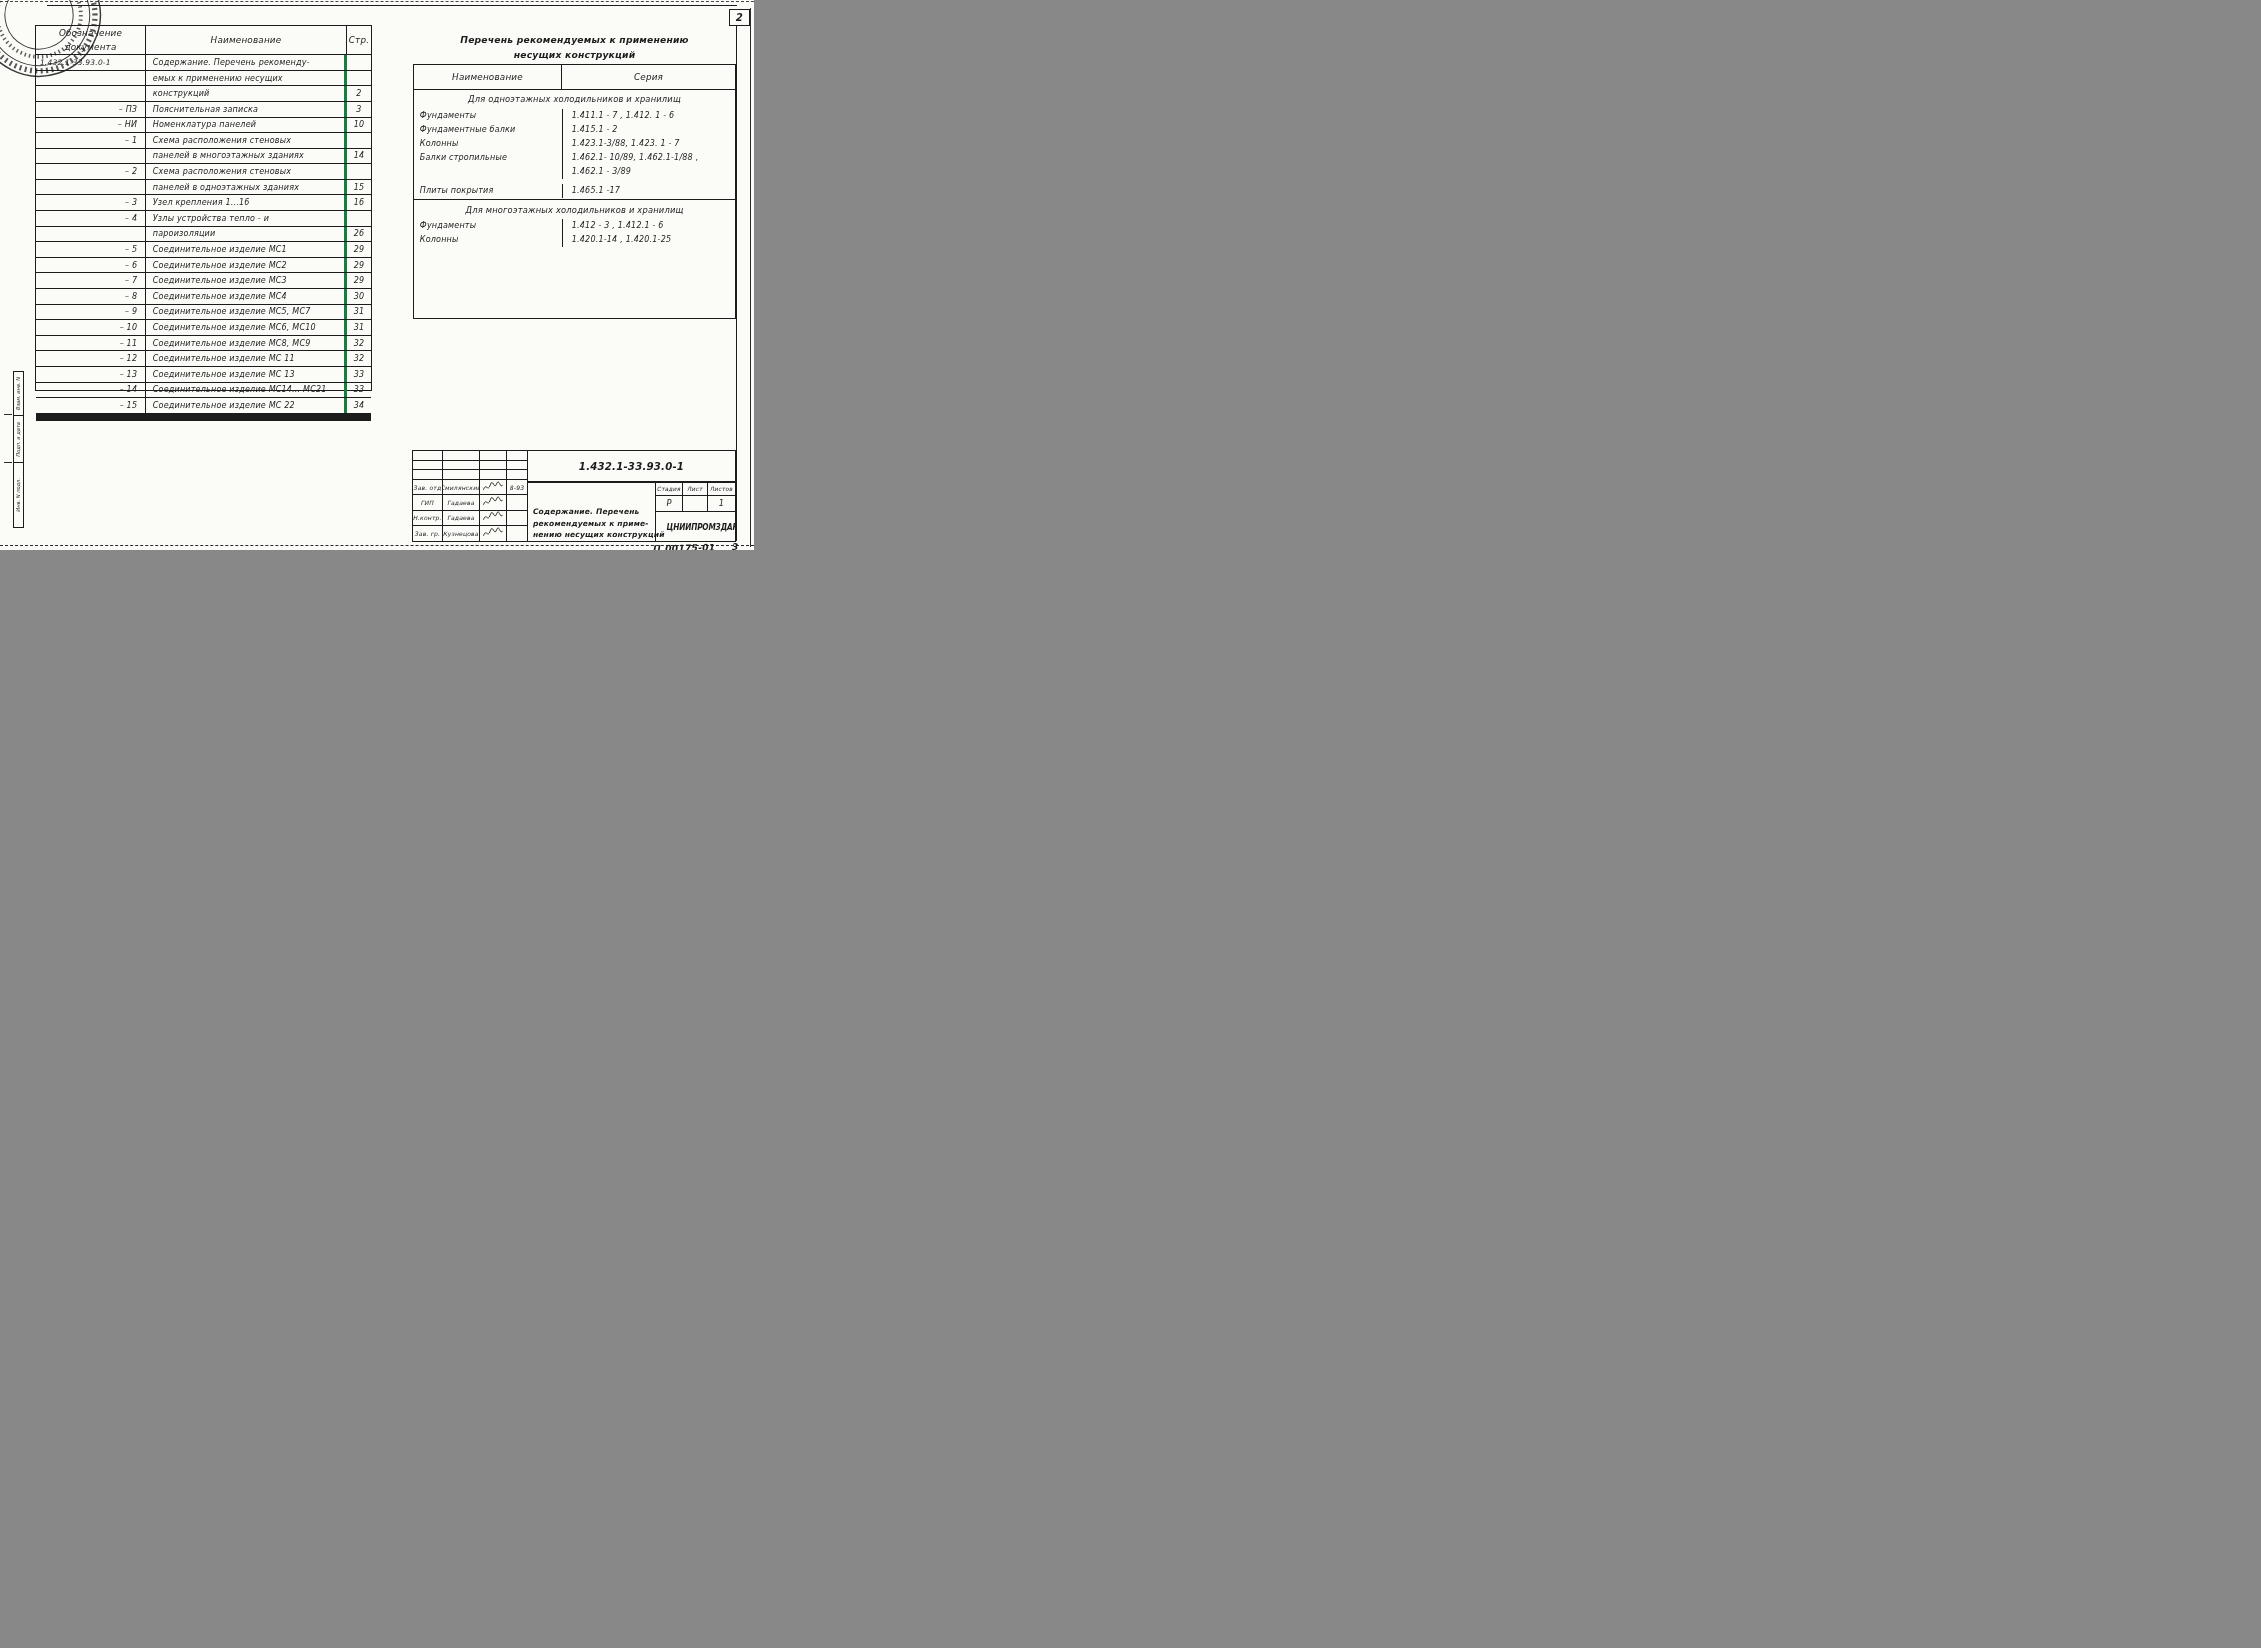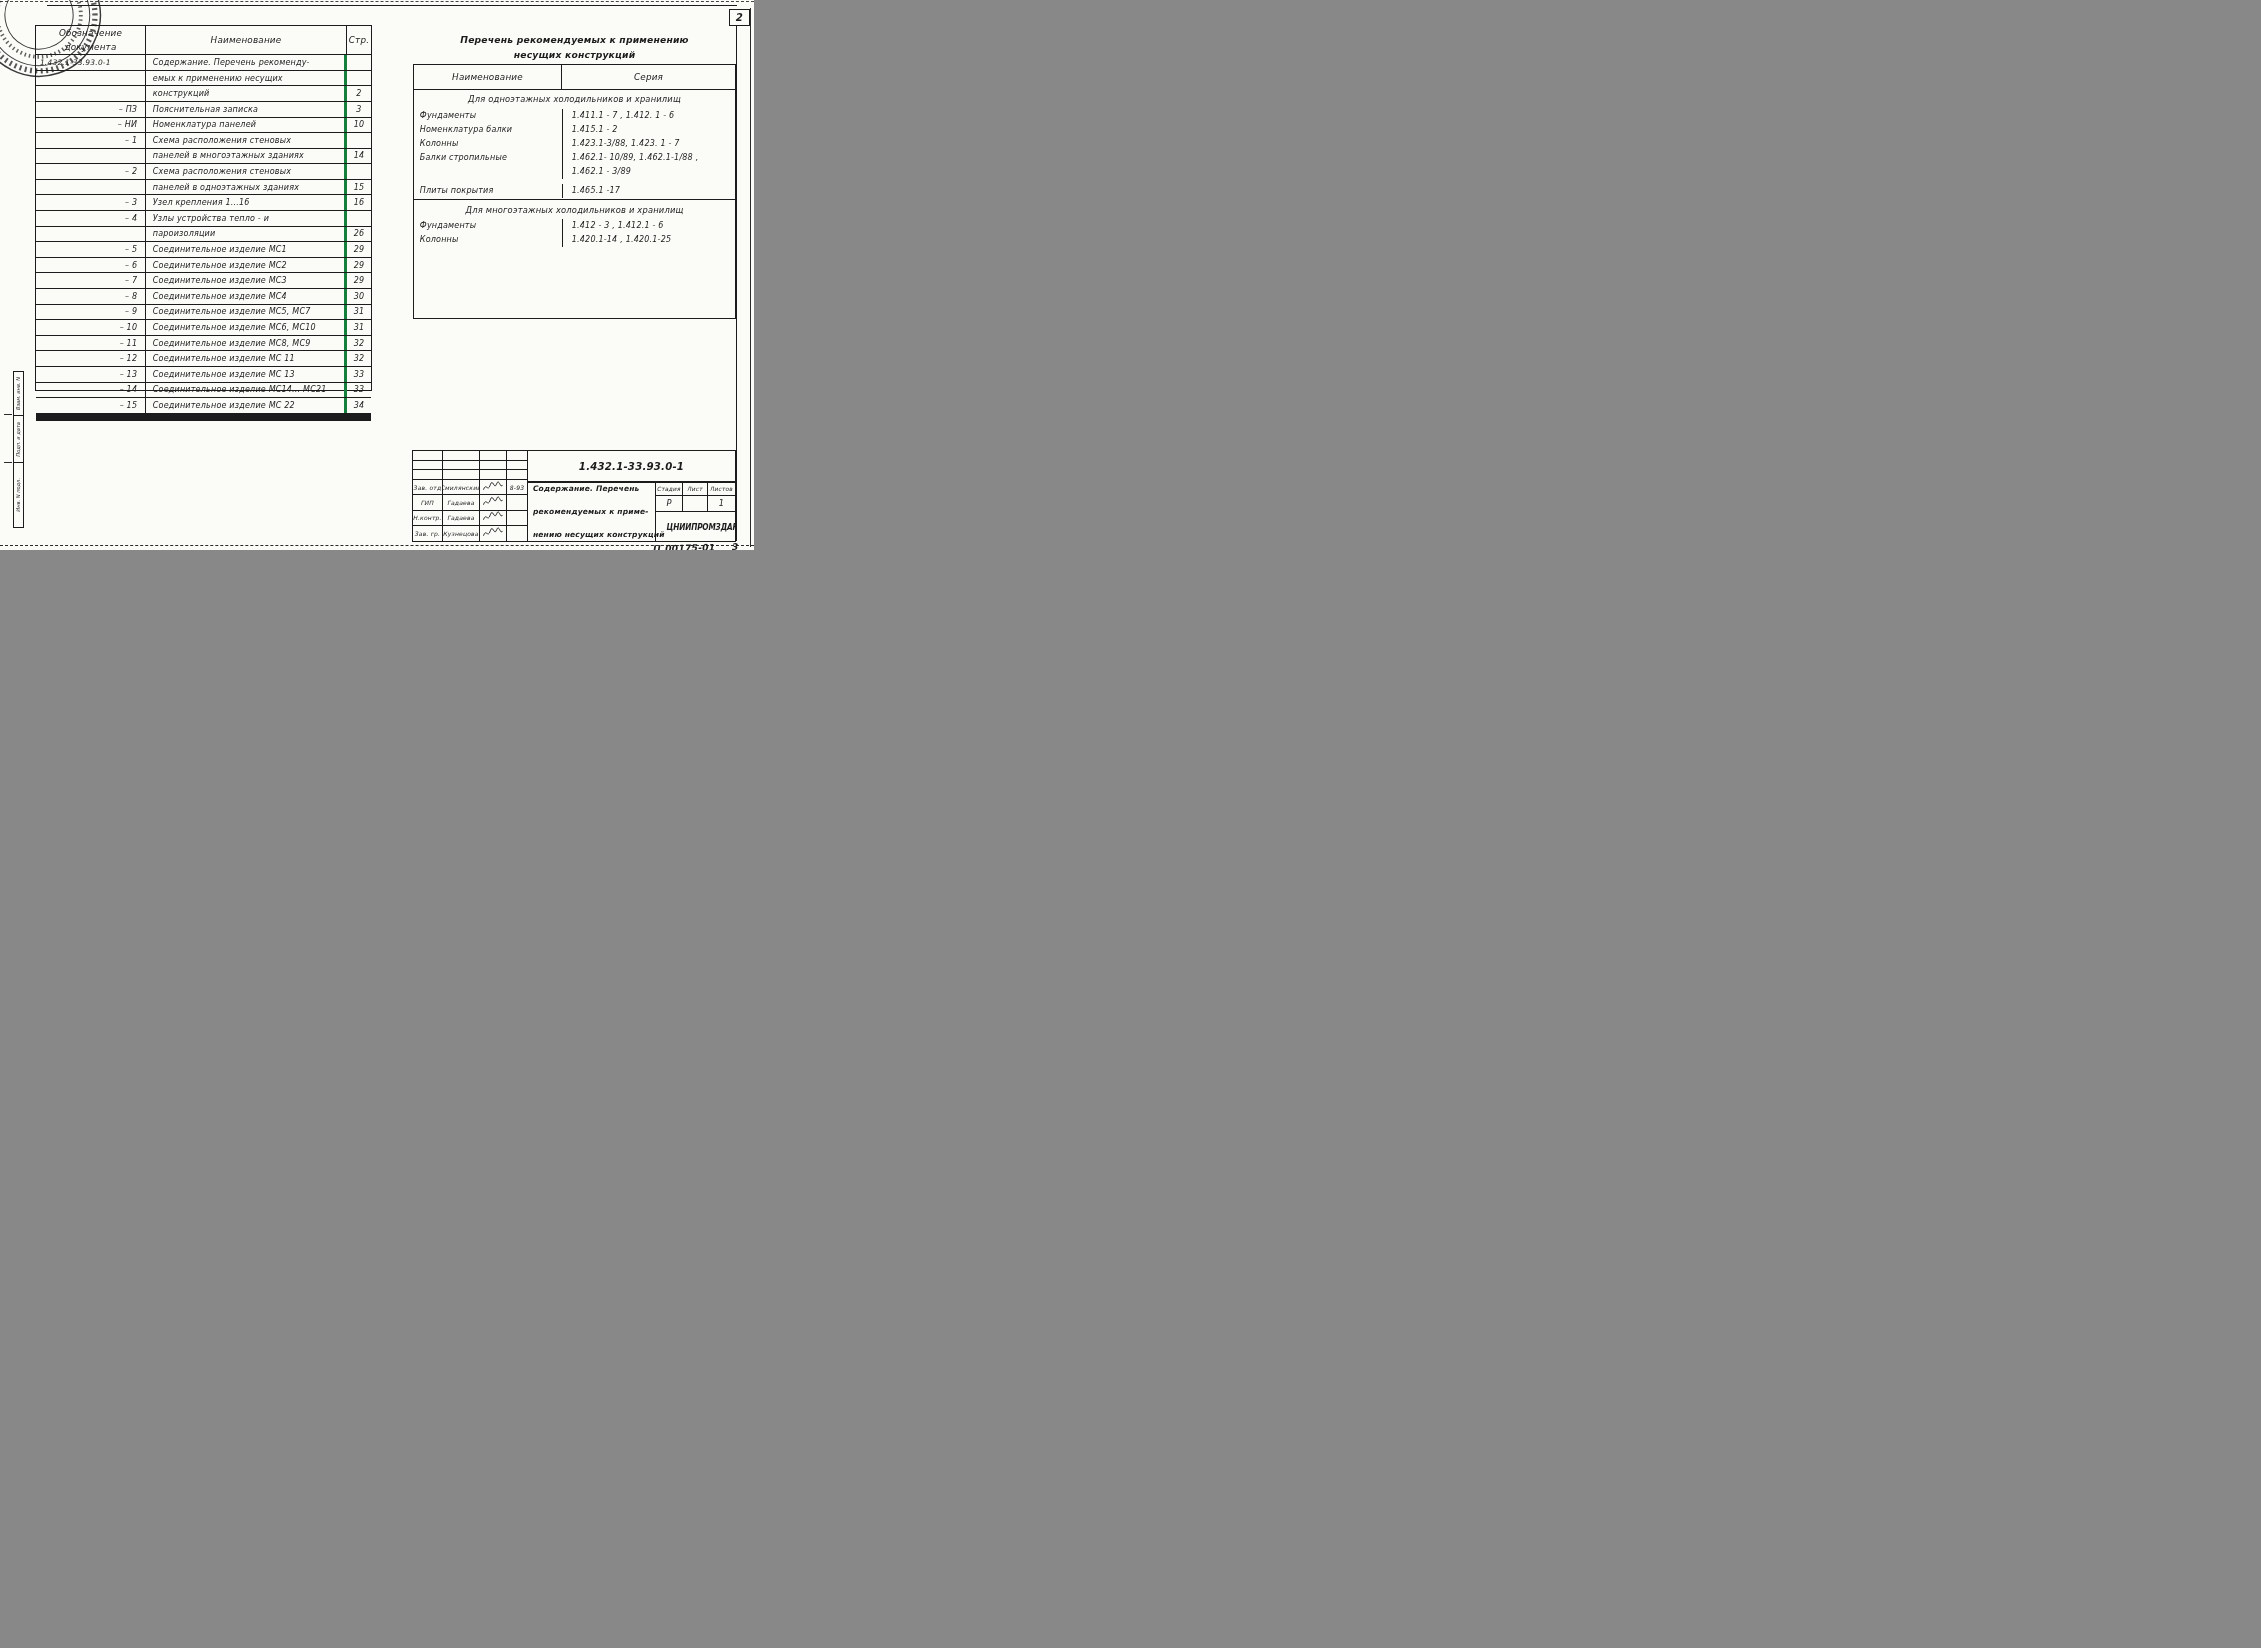--- a/index.html
+++ b/index.html
@@ -99,21 +99,21 @@
     display:flex; align-items:center; justify-content:center;
     font-size:6px; white-space:nowrap; overflow:hidden; }
   .sig-grid > div:nth-child(4n){ border-right:none; }
   .sig-grid > div:nth-last-child(-n+4){ border-bottom:none; }
   .doc-cell { position:absolute; left:115px; top:0; width:209px; height:32px;
     border:1.5px solid #1c1c1c; box-sizing:border-box;
     display:flex; align-items:center; justify-content:center;
     font-size:10.2px; font-weight:bold; }
   .title-cell { position:absolute; left:115px; top:32px; width:129px; height:60px;
     border:1.5px solid #1c1c1c; box-sizing:border-box;
-    display:flex; flex-direction:column; justify-content:space-between; padding-left:4.9px;
+    display:flex; flex-direction:column; justify-content:flex-end; padding-left:4.9px;
     font-size:7.5px; line-height:1.55; font-weight:bold; white-space:nowrap; }
   .stage-grid { position:absolute; left:243px; top:32px; width:81px; height:60px;
     border:1.5px solid #1c1c1c; box-sizing:border-box;
     display:flex; flex-direction:column; }
   .stage-head, .stage-vals { display:grid; grid-template-columns:27px 25px 1fr; flex:none; }
   .stage-head { height:12px; border-bottom:1px solid #1c1c1c; }
   .stage-vals { height:14.6px; border-bottom:1px solid #1c1c1c; }
   .stage-head > div, .stage-vals > div { display:flex; align-items:center; justify-content:center;
     border-right:1px solid #1c1c1c; font-size:5.8px; }
   .stage-head > div:last-child, .stage-vals > div:last-child { border-right:none; }
@@ -355,21 +355,21 @@
           <div class="st-row">
             <div class="st-name">
               <div>Фундаменты</div>
             </div>
             <div class="st-series">
               <div>1.411.1 - 7 ,    1.412. 1 - 6</div>
             </div>
           </div>
           <div class="st-row">
             <div class="st-name">
-              <div>Номенклатура балки</div>
+              <div>Фундаментные балки</div>
             </div>
             <div class="st-series">
               <div>1.415.1 - 2</div>
             </div>
           </div>
           <div class="st-row">
             <div class="st-name">
               <div>Колонны</div>
             </div>
             <div class="st-series">

